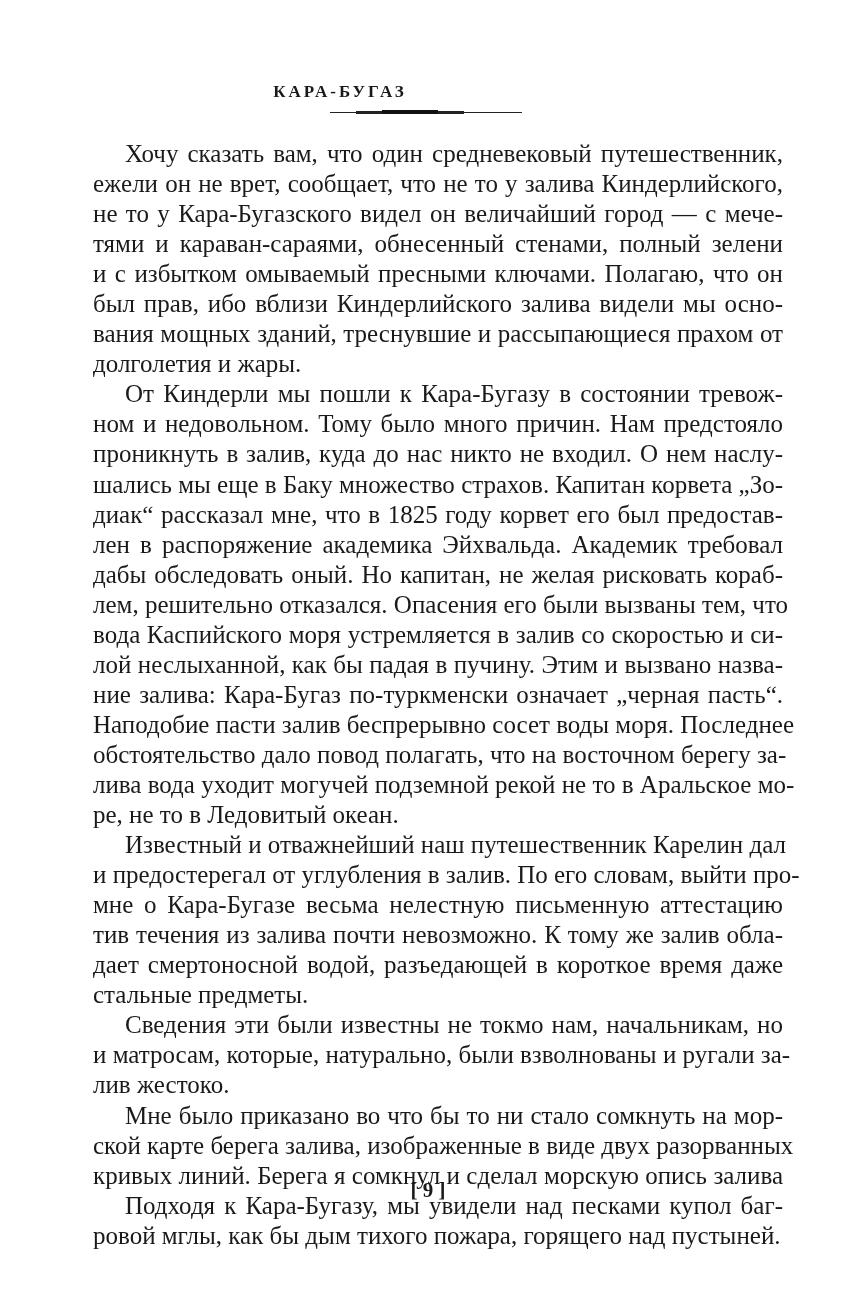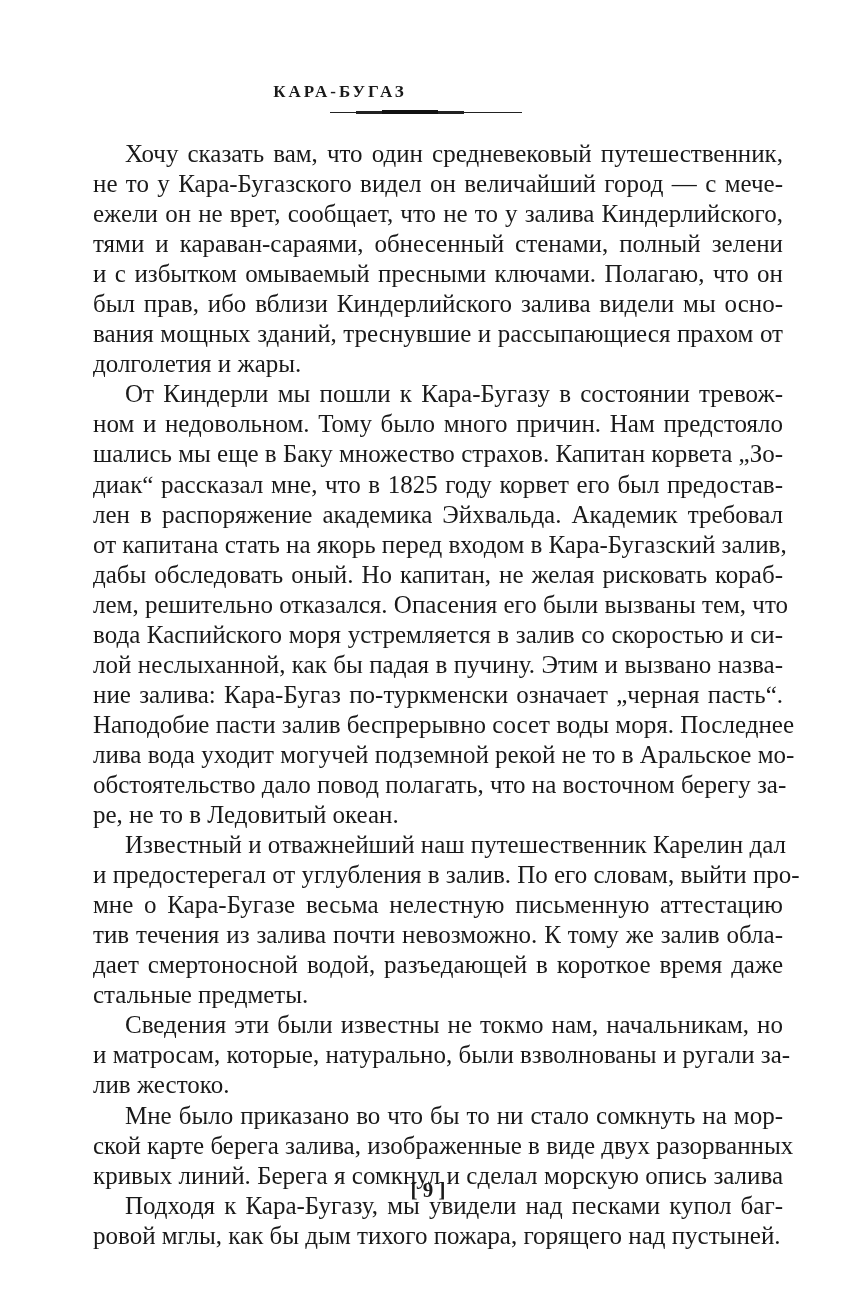--- a/index.html
+++ b/index.html
@@ -24,43 +24,43 @@
 <div class="running-head">КАРА-БУГАЗ</div>
 <div>
   <div class="rule"></div>
   <div class="rule-mid"></div>
   <div class="rule-core"></div>
 </div>
 
 <div class="body-text" id="body-text">
     <div>
       <div class="line indent">Хочу сказать вам, что один средневековый путешественник,</div>
+      <div class="line">ежели он не врет, сообщает, что не то у залива Киндерлийского,</div>
       <div class="line">не то у Кара-Бугазского видел он величайший город — с мече-</div>
-      <div class="line">ежели он не врет, сообщает, что не то у залива Киндерлийского,</div>
       <div class="line">тями и караван-сараями, обнесенный стенами, полный зелени</div>
       <div class="line">и с избытком омываемый пресными ключами. Полагаю, что он</div>
       <div class="line">был прав, ибо вблизи Киндерлийского залива видели мы осно-</div>
       <div class="line">вания мощных зданий, треснувшие и рассыпающиеся прахом от</div>
       <div class="line last">долголетия и жары.</div>
     </div>
     <div>
       <div class="line indent">От Киндерли мы пошли к Кара-Бугазу в состоянии тревож-</div>
       <div class="line">ном и недовольном. Тому было много причин. Нам предстояло</div>
+      <div class="line">проникнуть в залив, куда до нас никто не входил. О нем наслу-</div>
       <div class="line">шались мы еще в Баку множество страхов. Капитан корвета „Зо-</div>
       <div class="line">диак“ рассказал мне, что в 1825 году корвет его был предостав-</div>
       <div class="line">лен в распоряжение академика Эйхвальда. Академик требовал</div>
-      <div class="line">от капитана стать на якорь перед входом в Кара-Бугазский залив,</div>
       <div class="line">дабы обследовать оный. Но капитан, не желая рисковать кораб-</div>
       <div class="line">лем, решительно отказался. Опасения его были вызваны тем, что</div>
       <div class="line">вода Каспийского моря устремляется в залив со скоростью и си-</div>
       <div class="line">лой неслыханной, как бы падая в пучину. Этим и вызвано назва-</div>
       <div class="line">ние залива: Кара-Бугаз по-туркменски означает „черная пасть“.</div>
       <div class="line">Наподобие пасти залив беспрерывно сосет воды моря. Последнее</div>
+      <div class="line">обстоятельство дало повод полагать, что на восточном берегу за-</div>
       <div class="line">лива вода уходит могучей подземной рекой не то в Аральское мо-</div>
-      <div class="line">обстоятельство дало повод полагать, что на восточном берегу за-</div>
       <div class="line last">ре, не то в Ледовитый океан.</div>
     </div>
     <div>
       <div class="line indent">Известный и отважнейший наш путешественник Карелин дал</div>
       <div class="line">и предостерегал от углубления в залив. По его словам, выйти про-</div>
       <div class="line">мне о Кара-Бугазе весьма нелестную письменную аттестацию</div>
       <div class="line">тив течения из залива почти невозможно. К тому же залив обла-</div>
       <div class="line">дает смертоносной водой, разъедающей в короткое время даже</div>
       <div class="line last">стальные предметы.</div>
     </div>

